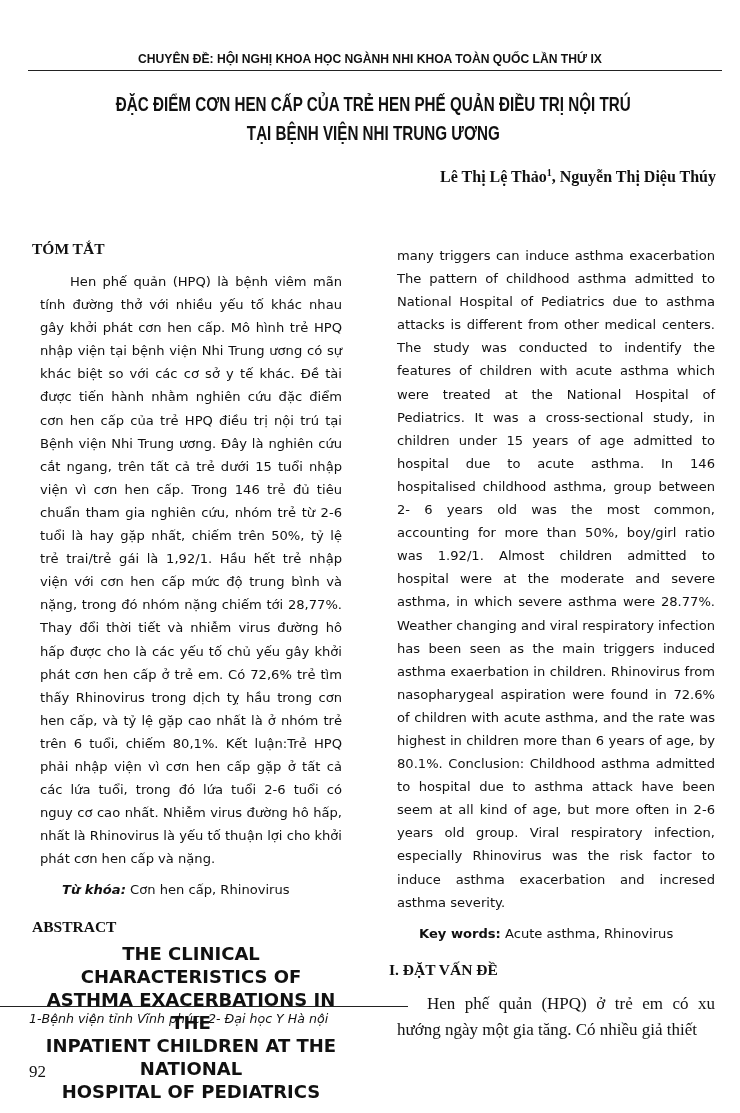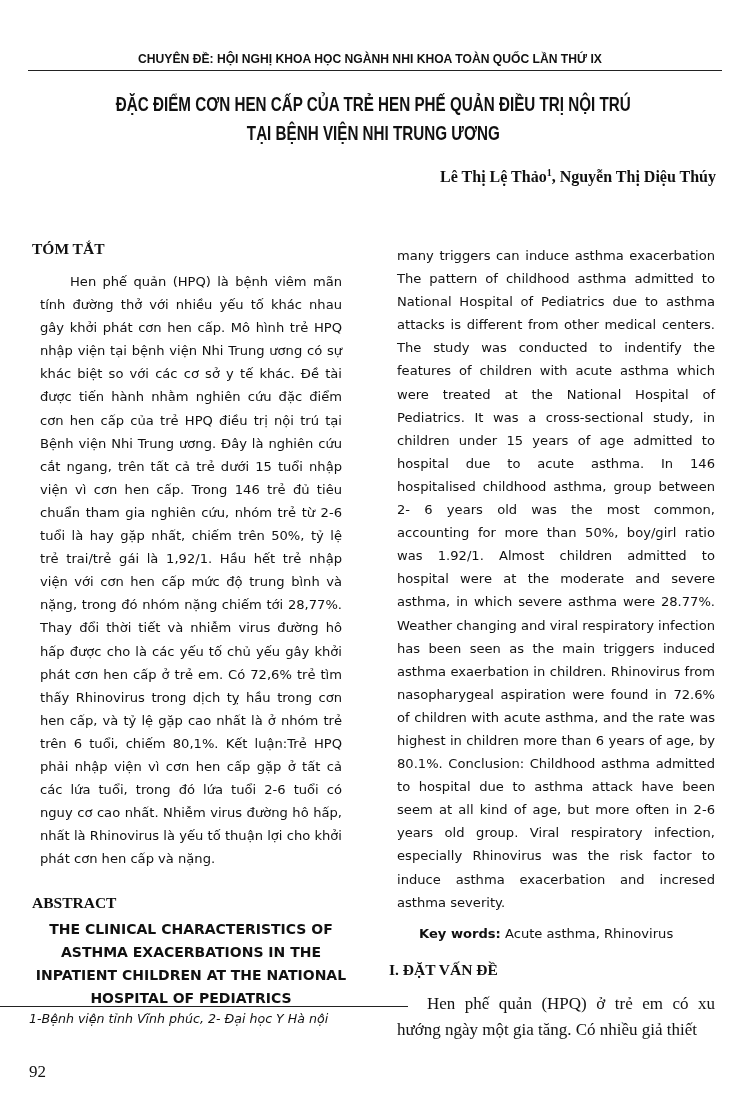--- a/index.html
+++ b/index.html
@@ -29,21 +29,21 @@
   .col-right { left: 389px; width: 334px; }
   .section-head {
     font-family: Liberation Serif, serif; font-weight: bold; font-size: 15.5px; line-height: 26px;
   }
   .col p { margin: 8px; text-indent: 30px; }
   .col p.noindent { text-indent: 0; }
   .keyword-line { text-indent: 30px; }
   .keyword-label { font-weight: bold; font-style: italic; }
   .key-label { font-weight: bold; margin-top: 41px; }
   .abstract-subtitle {
-    font-weight: bold; text-align: center; font-size: 14px; line-height: 23px; margin: 2px 0 0 0;
+    font-weight: bold; text-align: center; font-size: 18px; line-height: 23px; margin: 2px 0 0 0;
   }
   .spacer-12 { height: 12px; }
   .vn-serif { font-family: "Liberation Serif", serif; font-size: 17px; line-height: 26px; }
   .footnote-rule { position: absolute; left: 0; width: 408px; top: 1006px; border-top: 1.2px solid #222; }
   .footnote {
     position: absolute; left: 29px; top: 1011px; font-family: "DejaVu Sans", sans-serif;
     font-style: italic; font-size: 12.6px;
   }
   .page-number {
     position: absolute; left: 29px; top: 1062px; font-family: "Liberation Serif", serif; font-size: 17px;
@@ -60,20 +60,23 @@
   <div>TẠI BỆNH VIỆN NHI TRUNG ƯƠNG</div>
 </div>
 
 <div class="authors">
   <span>Lê Thị Lệ Thảo</span><sup>1</sup><span>, </span><span>Nguyễn Thị Diệu Thúy</span>
 </div>
 
 <div class="col col-left">
   <div class="section-head">TÓM TẮT</div>
   <p>Hen phế quản (HPQ) là bệnh viêm mãn tính đường thở với nhiều yếu tố khác nhau gây khởi phát cơn hen cấp. Mô hình trẻ HPQ nhập viện tại bệnh viện Nhi Trung ương có sự khác biệt so với các cơ sở y tế khác. Đề tài được tiến hành nhằm nghiên cứu đặc điểm cơn hen cấp của trẻ HPQ điều trị nội trú tại Bệnh viện Nhi Trung ương. Đây là nghiên cứu cắt ngang, trên tất cả trẻ dưới 15 tuổi nhập viện vì cơn hen cấp. Trong 146 trẻ đủ tiêu chuẩn tham gia nghiên cứu, nhóm trẻ từ 2-6 tuổi là hay gặp nhất, chiếm trên 50%, tỷ lệ trẻ trai/trẻ gái là 1,92/1. Hầu hết trẻ nhập viện với cơn hen cấp mức độ trung bình và nặng, trong đó nhóm nặng chiếm tới 28,77%. Thay đổi thời tiết và nhiễm virus đường hô hấp được cho là các yếu tố chủ yếu gây khởi phát cơn hen cấp ở trẻ em. Có 72,6% trẻ tìm thấy Rhinovirus trong dịch tỵ hầu trong cơn hen cấp, và tỷ lệ gặp cao nhất là ở nhóm trẻ trên 6 tuổi, chiếm 80,1%. Kết luận:Trẻ HPQ phải nhập viện vì cơn hen cấp gặp ở tất cả các lứa tuổi, trong đó lứa tuổi 2-6 tuổi có nguy cơ cao nhất. Nhiễm virus đường hô hấp, nhất là Rhinovirus là yếu tố thuận lợi cho khởi phát cơn hen cấp và nặng.</p>
+  <div class="keyword-line">
+    <span class="keyword-label">Từ khóa:</span><span> Cơn hen cấp, Rhinovirus</span>
+  </div>
   <div class="spacer-12"></div>
   <div class="section-head">ABSTRACT</div>
   <div class="abstract-subtitle">
     <div>THE CLINICAL CHARACTERISTICS OF</div>
     <div>ASTHMA EXACERBATIONS IN THE</div>
     <div>INPATIENT CHILDREN AT THE NATIONAL</div>
     <div>HOSPITAL OF PEDIATRICS</div>
   </div>
 </div>
 

